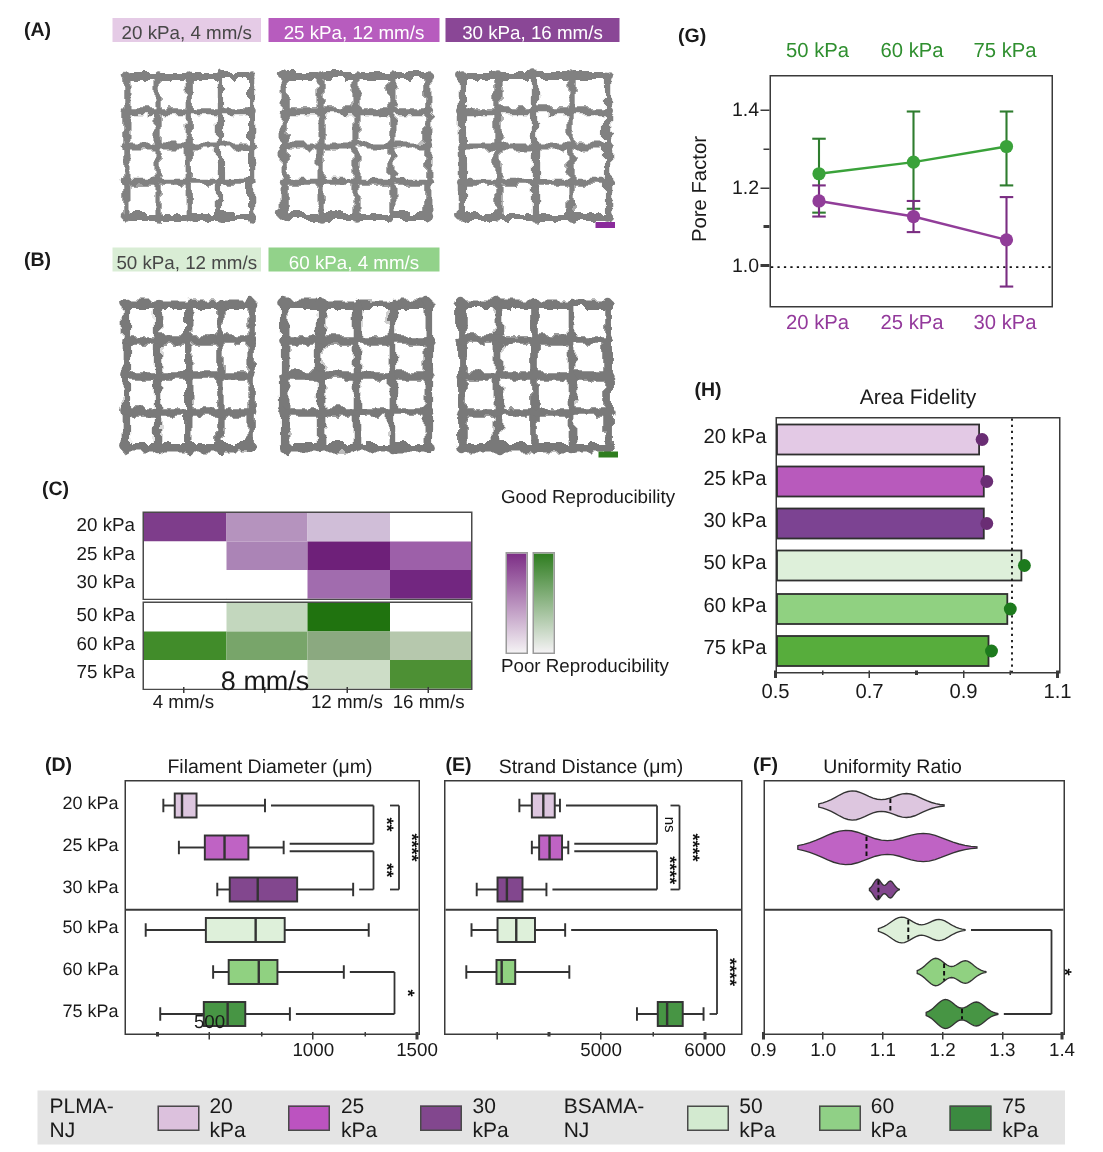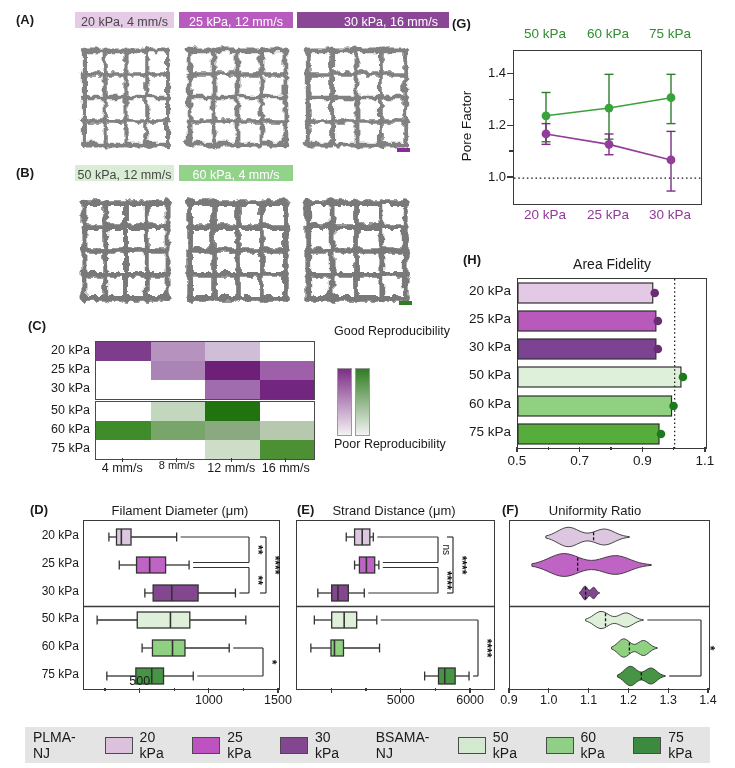--- a/index.html
+++ b/index.html
@@ -32,21 +32,21 @@
 </style>
 </head>
 <body>
 
 <div class="fig">
 
   <section class="panel">
     <div class="plabel" style="left:16px;top:12px">(A)</div>
     <div class="cond" style="left: 75px; top: 12px; width: 99px; background-color: rgb(229, 203, 230); color: rgb(71, 71, 71);">20 kPa, 4 mm/s</div>
     <div class="cond" style="left: 179px; top: 12px; width: 114px; background-color: rgb(183, 92, 190); color: rgb(255, 255, 255);">25 kPa, 12 mm/s</div>
-    <div class="cond" style="left: 297px; top: 12px; width: 116px; background-color: rgb(138, 71, 150); color: rgb(255, 255, 255); padding-left: 36px;">30 kPa, 16 mm/s</div>
+    <div class="cond" style="left: 297px; top: 12px; width: 116px; background-color: rgb(138, 71, 150); color: rgb(255, 255, 255);">30 kPa, 16 mm/s</div>
     <div class="gridimg" style="left:75px;top:40px;width:99px;height:112px">
         <svg viewBox="0 0 100 100" preserveAspectRatio="none">
           <filter id="rough1" x="-25%" y="-25%" width="150%" height="150%">
             <feTurbulence type="turbulence" baseFrequency="0.085" numOctaves="2" seed="8"></feTurbulence>
             <feDisplacementMap in="SourceGraphic" scale="6"></feDisplacementMap>
           </filter>
           <g filter="url(#rough1)" stroke="#777" stroke-width="4.2" stroke-linecap="round" fill="none" opacity="0.92">
             <line x1="8" y1="7" x2="8" y2="93" stroke="#777" stroke-width="4.2"></line>
             <line x1="7" y1="8" x2="93" y2="8" stroke="#777" stroke-width="4.2"></line>
             <line x1="29" y1="7" x2="29" y2="93" stroke="#777" stroke-width="4.2"></line>
@@ -206,21 +206,21 @@
       </div>
       <div class="rlab" style="left: 30px; top: 342.5px; width: 60px; font-size: 12.5px;">20 kPa</div>
       <div class="rlab" style="left: 30px; top: 361.5px; width: 60px; font-size: 12.5px;">25 kPa</div>
       <div class="rlab" style="left: 30px; top: 380.5px; width: 60px; font-size: 12.5px;">30 kPa</div>
       <div class="rlab" style="left: 30px; top: 402.5px; width: 60px; font-size: 12.5px;">50 kPa</div>
       <div class="rlab" style="left: 30px; top: 421.5px; width: 60px; font-size: 12.5px;">60 kPa</div>
       <div class="rlab" style="left: 30px; top: 440.5px; width: 60px; font-size: 12.5px;">75 kPa</div>
       <div class="tick" style="left: 121.65px; top: 458px; height: 4px;"></div>
       <div class="tlab" style="left: 122.25px; top: 461px; font-size: 12.5px;">4 mm/s</div>
       <div class="tick" style="left: 176.15px; top: 458px; height: 4px;"></div>
-      <div class="tlab" style="left: 176.75px; top: 459px; font-size: 11px;">8 mm/s</div>
+      <div class="tlab" style="left: 176.75px; top: 444px; font-size: 18px;">8 mm/s</div>
       <div class="tick" style="left: 230.65px; top: 458px; height: 4px;"></div>
       <div class="tlab" style="left: 231.25px; top: 461px; font-size: 12.5px;">12 mm/s</div>
       <div class="tick" style="left: 285.15px; top: 458px; height: 4px;"></div>
       <div class="tlab" style="left: 285.75px; top: 461px; font-size: 12.5px;">16 mm/s</div>
     </section>
 
   <section class="panel">
     <div class="plabel" style="left:452px;top:16px">(G)</div>
     <div class="ylab" style="left:466px;top:126px">Pore Factor</div>
     <div class="plot" style="left:513px;top:50px;width:187px;height:153px">

